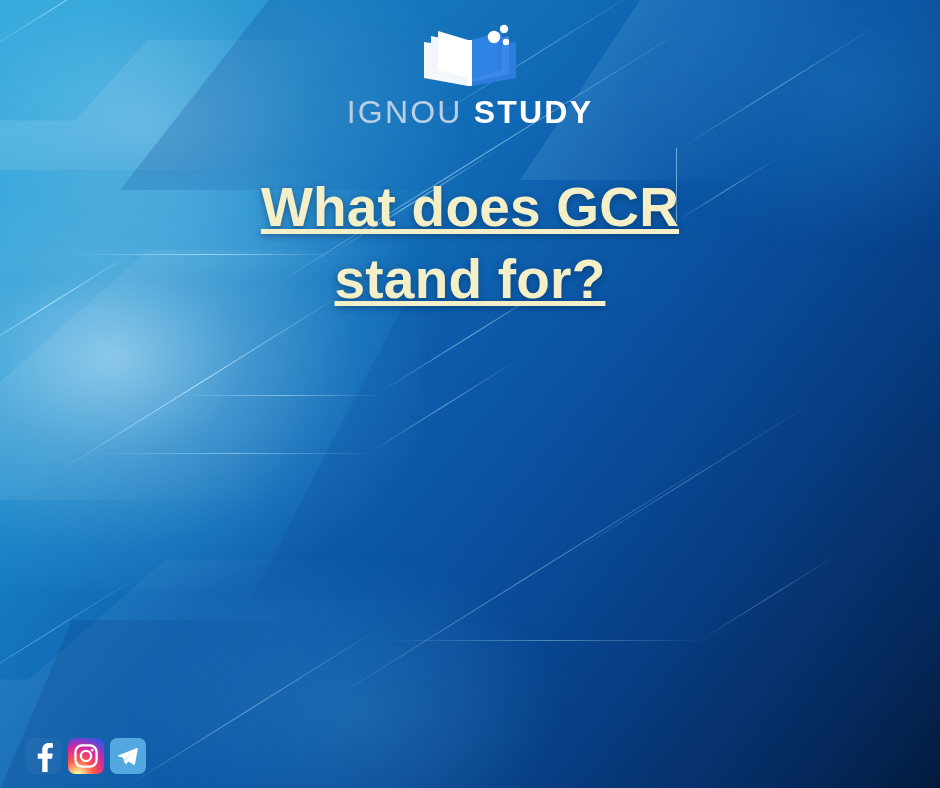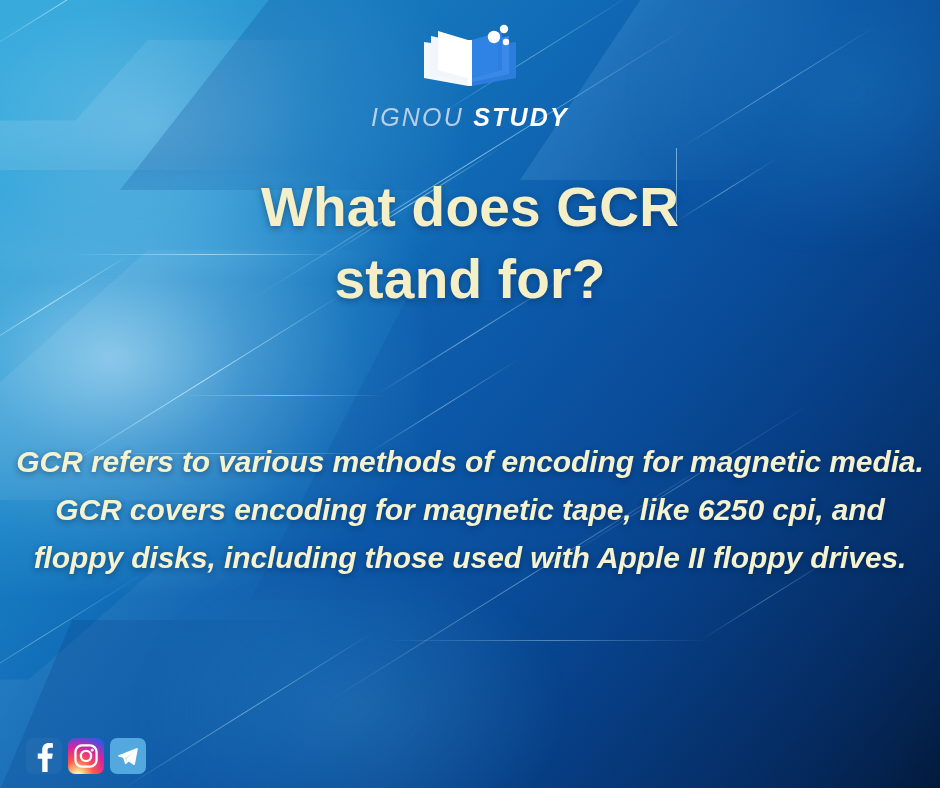--- a/index.html
+++ b/index.html
@@ -109,42 +109,41 @@
     transform-origin:left center;
   }
 
   
   .logo-wrap{
     position:absolute;left:0;right:0;top:22px;
     display:flex;flex-direction:column;align-items:center;
   }
   .book-icon{display:block;width:104px;height:66px;}
   .logo-text{
-    margin-top:17px;
-    font-size:25px;letter-spacing:2.2px;line-height:1;
+    margin-top:8px;
+    font-size:32px;letter-spacing:2.2px;line-height:1;
     white-space:nowrap;
-    font-style:italic;
   }
   .logo-text .w1{color:#b9cfe6;font-weight:400;}
   .logo-text .w2{color:#ffffff;font-weight:700;}
 
   
   .headline{
     position:absolute;left:0;right:0;top:172px;
     text-align:center;
     color:#f4efc6;
     font-weight:700;
     font-size:55px;
     line-height:1.30;
     letter-spacing:.2px;
     text-shadow:0 2px 7px rgba(0,30,70,.45);
     padding:0 34px;
     box-sizing:border-box;
   }
-  .headline .ln{display:block;}
+  .headline .ln{display:block;text-decoration:underline;}
 
   
   .bodycopy{
     position:absolute;left:14px;right:14px;top:438px;
     text-align:center;
     color:#f5f2cf;
     font-weight:700;
     font-style:italic;
     font-size:30px;
     line-height:1.60;
@@ -250,21 +249,20 @@
     <div class="logo-text">
       <span class="w1">IGNOU</span><span>&nbsp;</span><span class="w2">STUDY</span>
     </div>
   </div>
 
   <div class="headline">
     <span class="ln">What does GCR</span>
     <span class="ln">stand for?</span>
   </div>
 
-  <div class="bodycopy">GCR refers to various methods of encoding for magnetic media. GCR covers encoding for magnetic tape, like 6250 cpi, and floppy disks, including those used with Apple II floppy drives.</div>
 
   <div class="footer">
     <div class="socials">
 
       <span class="sicon fb">
         <svg viewBox="0 0 32 32" xmlns="http://www.w3.org/2000/svg" aria-hidden="true">
           <path d="M19.4 31V18.6h4.2l.63-4.86H19.4v-3.1c0-1.41.39-2.37 2.41-2.37h2.58V3.92c-.45-.06-1.98-.19-3.77-.19-3.73 0-6.29 2.28-6.29 6.46v3.55H10.1v4.86h4.23V31z" fill="#ffffff"></path>
         </svg>
       </span>
 

